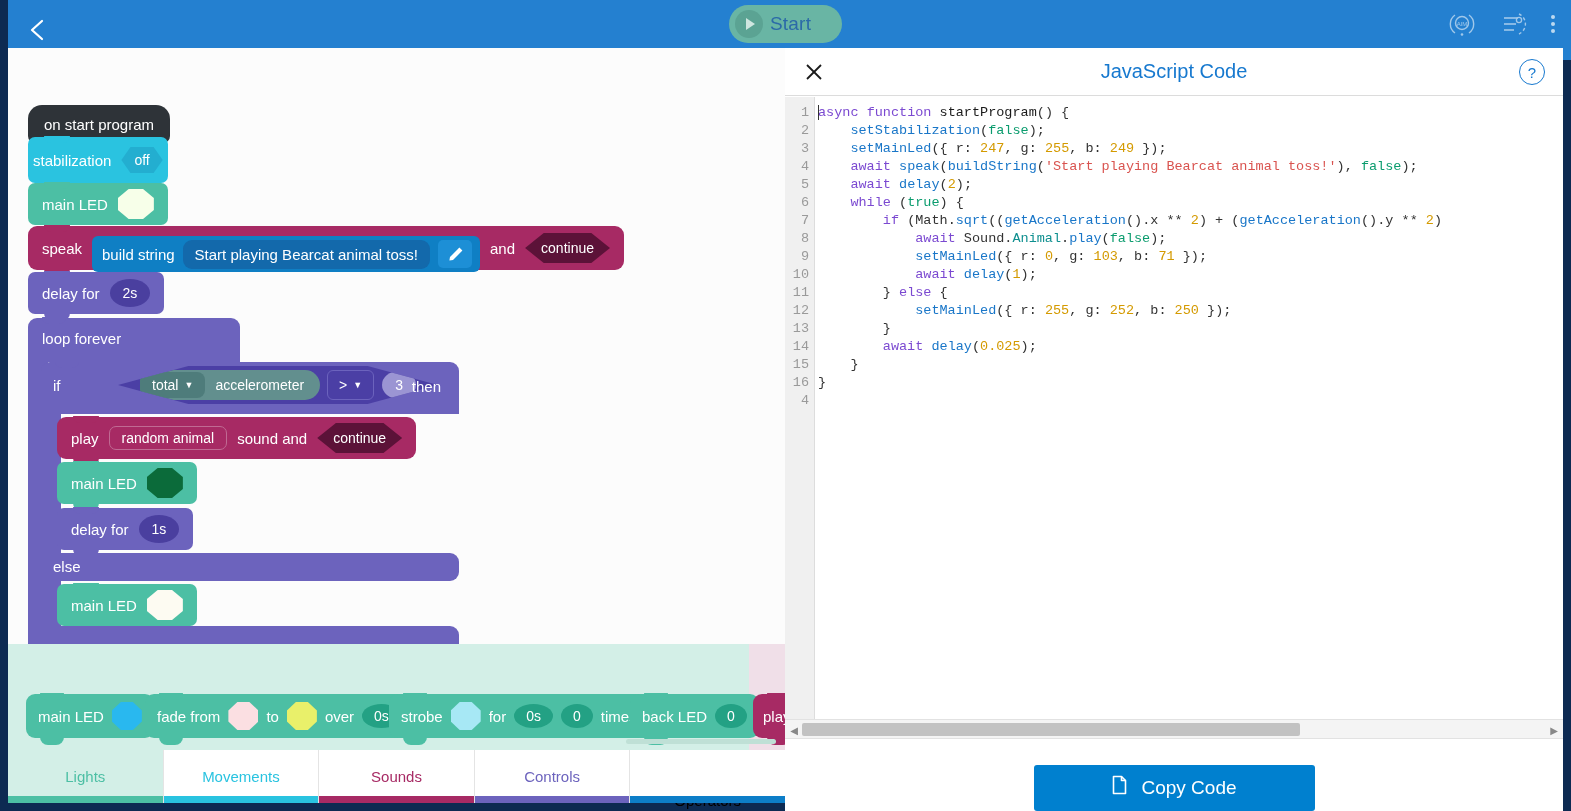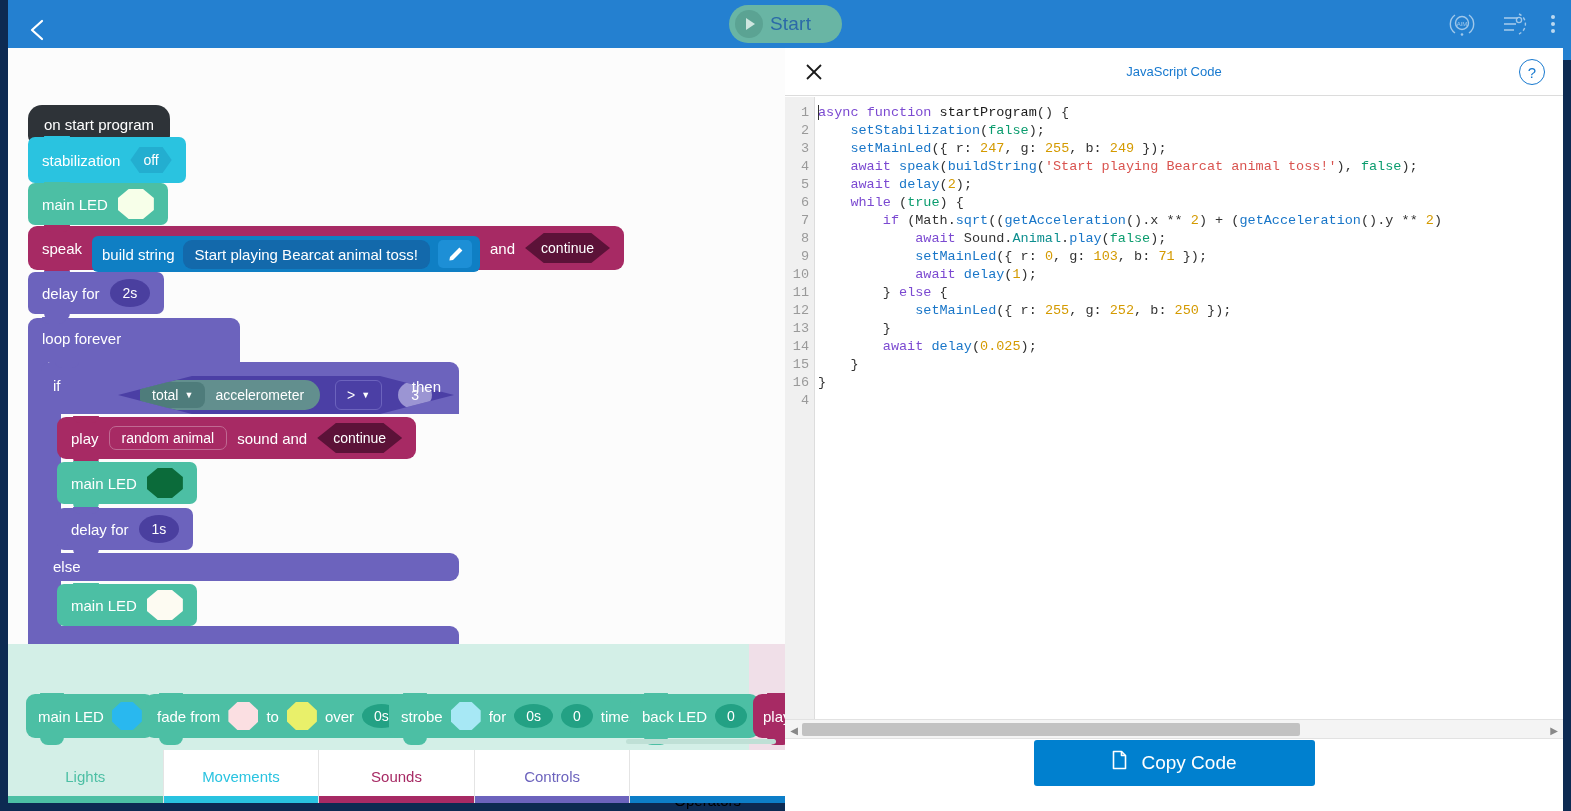--- a/index.html
+++ b/index.html
@@ -99,21 +99,21 @@
      justify-content:center; font-size:15px; cursor:pointer;
      border-right:1px solid #e4e4e4; background:#fff; }
   .tab.active { background:#d3efe7; }
   .tab .bar { position:absolute; left:0; bottom:0; width:100%; height:7px; }
 
   
   .codepanel { position:absolute; left:785px; top:48px; width:778px; height:763px;
       background:#fff; }
   .code-head { position:relative; height:48px; border-bottom:1px solid #dcdcdc;
       display:flex; align-items:center; justify-content:center; }
-  .code-title { color:#1779cf; font-size:13px; }
+  .code-title { color:#1779cf; font-size:20px; }
   .close-x { position:absolute; left:16px; top:11px; width:26px;height:26px;
      cursor:pointer; display:flex;align-items:center;justify-content:center;}
   .help-q { position:absolute; right:18px; top:11px; width:26px;height:26px;
      border:1.6px solid #1779cf; border-radius:50%; color:#1779cf;
      display:flex;align-items:center;justify-content:center; font-size:15px; cursor:pointer;}
   .editor { position:absolute; left:0; top:49px; width:778px; height:622px;
      display:flex; overflow:hidden; background:#fff;}
   .gutter { width:30px; background:#f0f0f0; border-right:1px solid #ddd;
      padding-top:7px; text-align:right; }
   .gutter div { font-family:"Liberation Mono", monospace; font-size:13.5px;
@@ -133,21 +133,21 @@
 
   .hscroll { position:absolute; left:0; top:671px; width:778px; height:20px;
      background:#f4f4f4; border-top:1px solid #e2e2e2; border-bottom:1px solid #e2e2e2;
      display:flex; align-items:center; }
   .hscroll .thumb { position:absolute; left:17px; top:3px; width:498px; height:13px;
      background:#c2c2c2; border-radius:2px; cursor:pointer;}
   .hscroll .arrowl,.hscroll .arrowr{ position:absolute; top:4px; width:10px;height:12px;
      color:#888; font-size:10px; display:flex;align-items:center;justify-content:center;}
   .hscroll .arrowl{left:4px;} .hscroll .arrowr{right:4px;}
   .copy-wrap { position:absolute; left:0; top:692px; width:778px; height:71px;
-     display:flex; align-items:flex-start; justify-content:center; }
+     display:flex; align-items:flex-end; justify-content:center; }
   .copy-btn { width:281px; height:46px; background:#0080cf; color:#fff; border:none;
      border-radius:3px; font-size:19px; display:flex; align-items:center;
      justify-content:center; gap:10px; cursor:pointer; font-family:"Liberation Sans",sans-serif;}
 </style>
 </head>
 <body>
 
 <div id="app">
 
   <div class="topbar">
@@ -190,21 +190,21 @@
       </div>
     </div>
   </div>
 
   <div class="canvas">
 
     <div class="blk hat" style="left:20px; top:57px;">
       <span>on start program</span>
     </div>
 
-    <div class="blk b-cyan notch-top notch-bot" style="left:20px; top:89px; height:46px; padding:0 14px; gap:10px;">
+    <div class="blk b-cyan notch-top notch-bot" style="left:20px; top:89px; height:46px; padding:0 5px; gap:10px;">
       <span>stabilization</span>
       <span class="hexa" style="background:#23aed0; padding:5px 13px; font-size:14px;">off</span>
     </div>
 
     <div class="blk b-teal notch-top notch-bot" style="left:20px; top:135px; height:42px; padding:0 14px; gap:10px;">
       <span>main LED</span>
       <span class="octa" style="background:#f7ffe9; width:36px; height:30px;"></span>
     </div>
 
     <div class="blk b-mag notch-top notch-bot" style="left:20px; top:178px; height:44px; padding:0 14px; gap:10px; border-radius:9px;">
@@ -238,22 +238,22 @@
 
     <div style="position:absolute; left:20px; top:312px; width:20px; height:324px;
                 background:#6c63bd;"></div>
 
     <div style="position:absolute; left:33px; top:314px; width:418px; height:52px;
                 background:#6c63bd; border-radius:9px 9px 0 0;">
       <span style="position:absolute;left:14px;top:-1px;width:24px;height:7px;
                    background:#6c63bd;border-radius:0 0 7px 7px;"></span>
       <span style="position:absolute;left:12px;top:15px;color:#fff;font-size:15px;">if</span>
 
-      <span class="hexa" style="position:absolute; left:77px; top:14px; height:38px;
-                  background:#4b3fa5; display:flex; align-items:center; gap:8px;
+      <span class="hexa" style="position:absolute; left:77px; top:4px; height:38px;
+                  background:#4b3fa5; display:flex; align-items:center; gap:0;
                   padding:0 22px;">
         <span style="display:flex;align-items:center;background:#628f8e;
                      border-radius:16px; height:30px; padding:0 6px 0 0;">
           <span style="background:#4e7c7b;border-radius:8px;padding:5px 12px;
                        display:flex;align-items:center;gap:6px;color:#fff;font-size:14px;">
             <span>total</span>
             <span style="font-size:9px;">▼</span>
           </span>
           <span style="color:#fff;font-size:14px;padding:0 10px;">accelerometer</span>
         </span>

